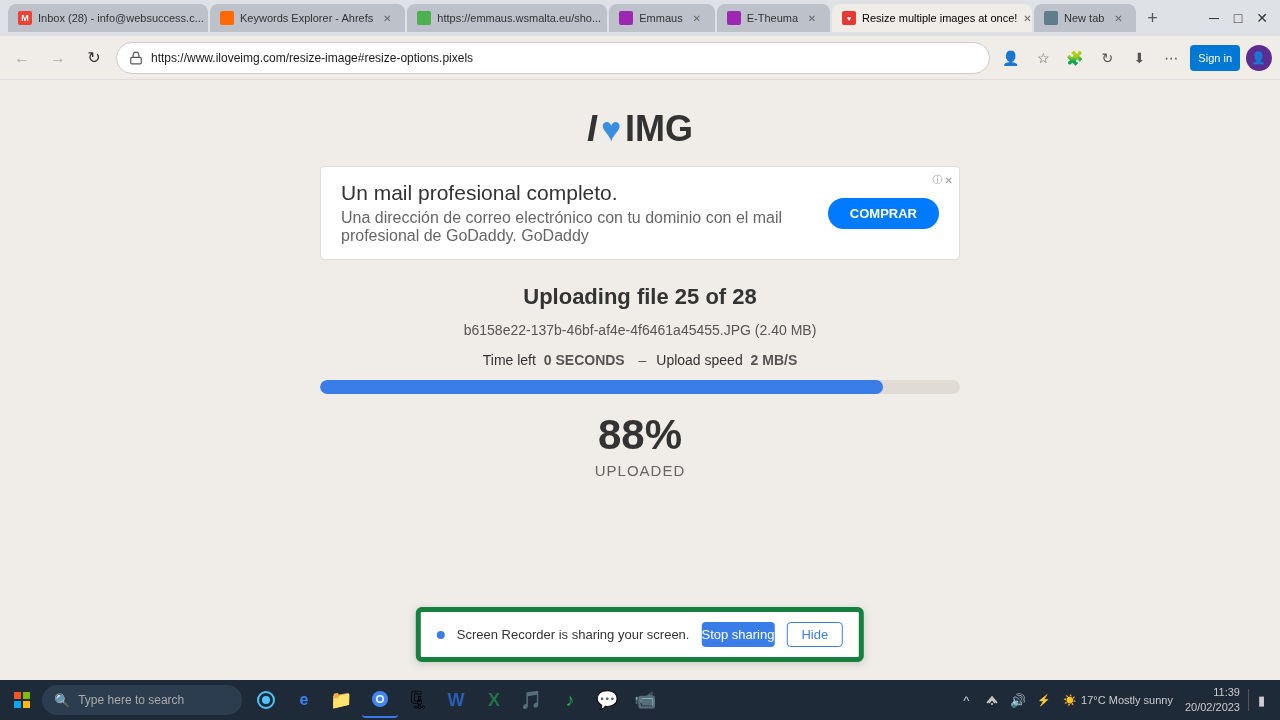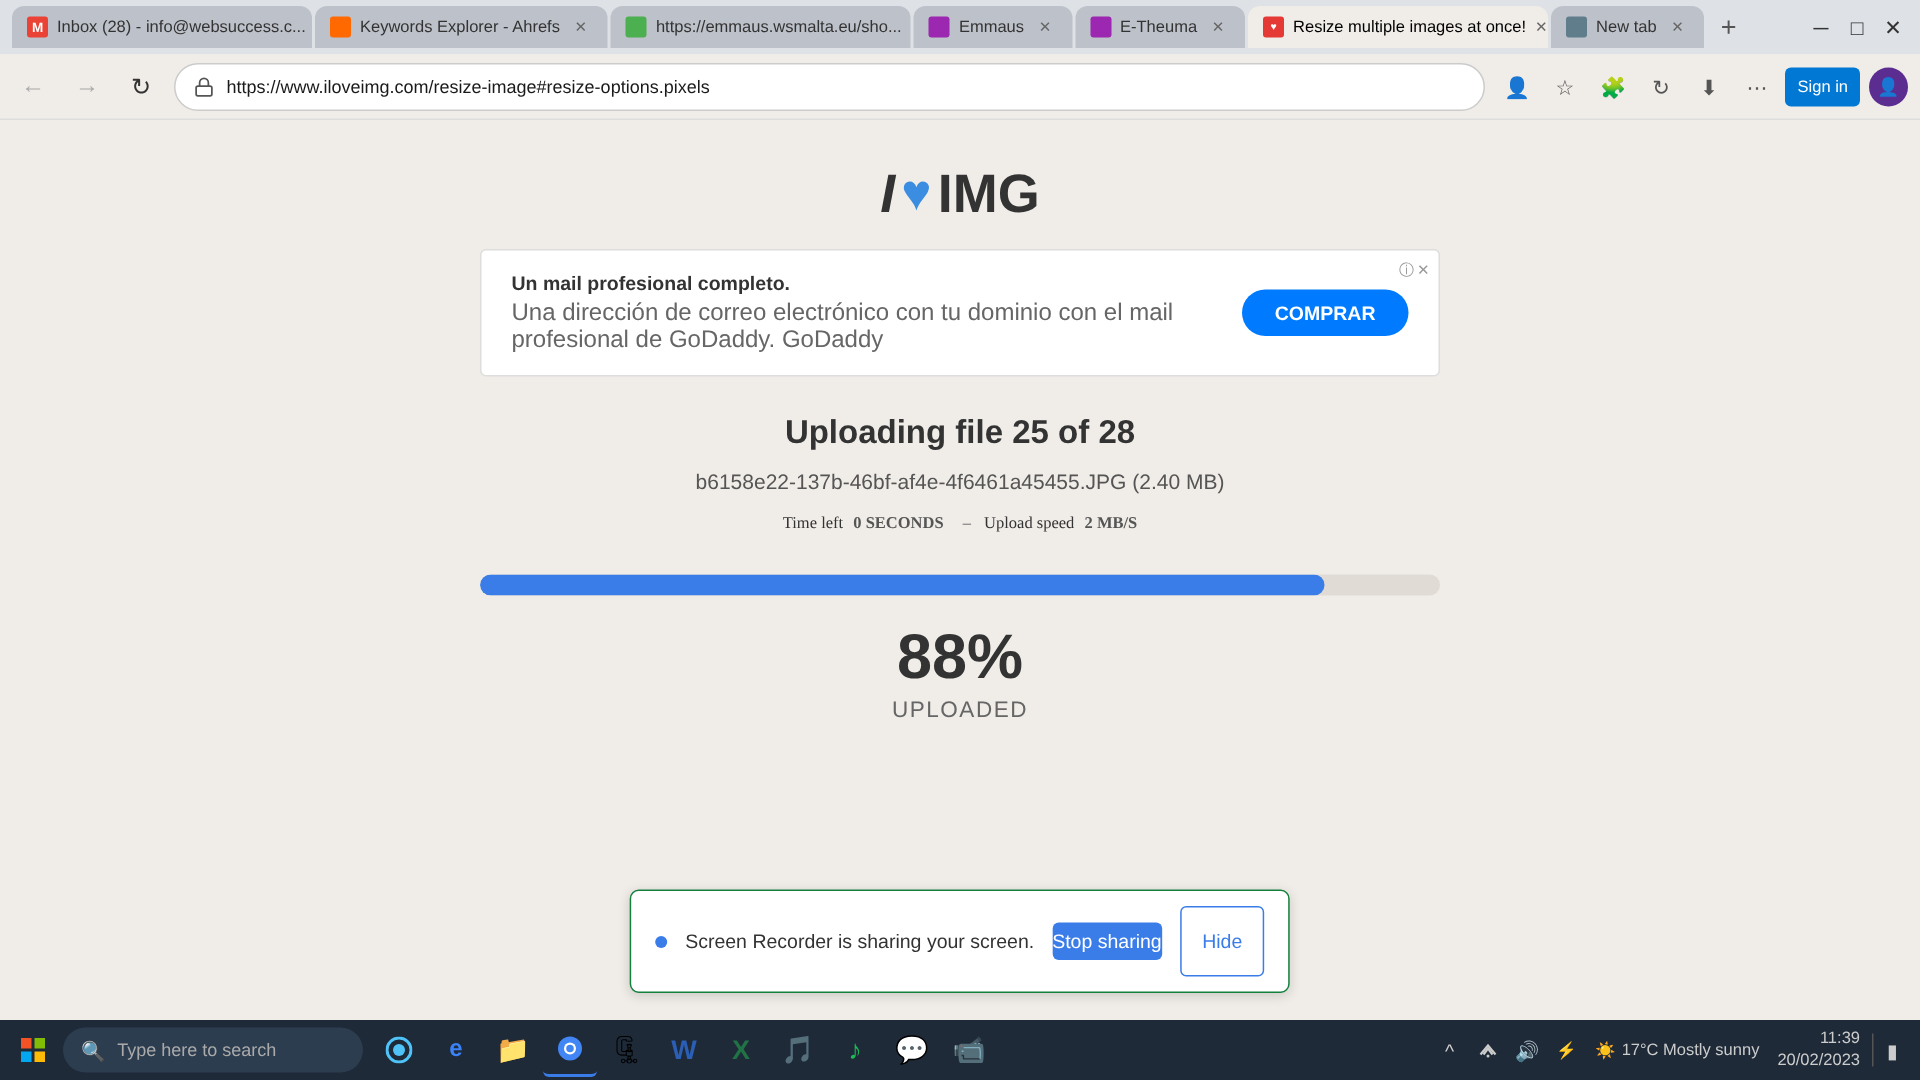--- a/index.html
+++ b/index.html
@@ -188,21 +188,21 @@
       border-radius: 4px;
       padding: 14px 20px;
       display: flex;
       align-items: center;
       justify-content: space-between;
       margin-bottom: 24px;
       position: relative;
     }
 
     .ad-content { flex: 1; }
-    .ad-title { font-size: 13px; font-weight: 700; color: #333; margin-bottom: 4px; }
+    .ad-title { font-size: 21px; font-weight: 400; color: #333; margin-bottom: 4px; }
     .ad-sub { font-size: 16px; color: #666; }
 
     .ad-btn {
       background: #007bff;
       color: white;
       border: none;
       border-radius: 20px;
       padding: 8px 22px;
       font-size: 13px;
       font-weight: 600;
@@ -235,24 +235,23 @@
       margin-bottom: 12px;
     }
 
     .upload-filename {
       font-size: 14px;
       color: #555;
       margin-bottom: 14px;
     }
 
     .upload-time {
-      font-size: 11px;
+      font-size: 14px;
       color: #555;
-      margin-bottom: 28px;
-      font-family: Liberation Serif, serif;
+      margin-bottom: 12px;
     }
 
     .time-left-label { font-weight: 400; color: #333; }
     .dash { margin: 0 6px; color: #555; }
     .speed-label { font-weight: 400; color: #333; }
 
     .progress-bar-container {
       width: 100%;
       height: 14px;
       background: #e0dbd5;
@@ -283,21 +282,21 @@
       margin-top: 4px;
     }
 
     
     .screen-recorder-bar {
       position: absolute;
       bottom: 18px;
       left: 50%;
       transform: translateX(-50%);
       background: #fff;
-      border: 1px solid #15803d;
+      border: 5px solid #15803d;
       border-radius: 6px;
       padding: 10px 16px;
       display: flex;
       align-items: center;
       gap: 12px;
       font-size: 13px;
       color: #333;
       box-shadow: 0 2px 8px rgba(0,0,0,0.15);
       white-space: nowrap;
     }
@@ -318,21 +317,21 @@
       font-size: 13px;
       cursor: pointer;
       font-weight: 500;
     }
 
     .hide-btn {
       background: transparent;
       color: #3b7de8;
       border: 1px solid #3b7de8;
       border-radius: 4px;
-      padding: 15px 14px;
+      padding: 4px 14px;
       font-size: 13px;
       cursor: pointer;
       font-weight: 500;
     }
 
     
     .taskbar {
       height: 40px;
       background: #1e2a38;
       display: flex;

